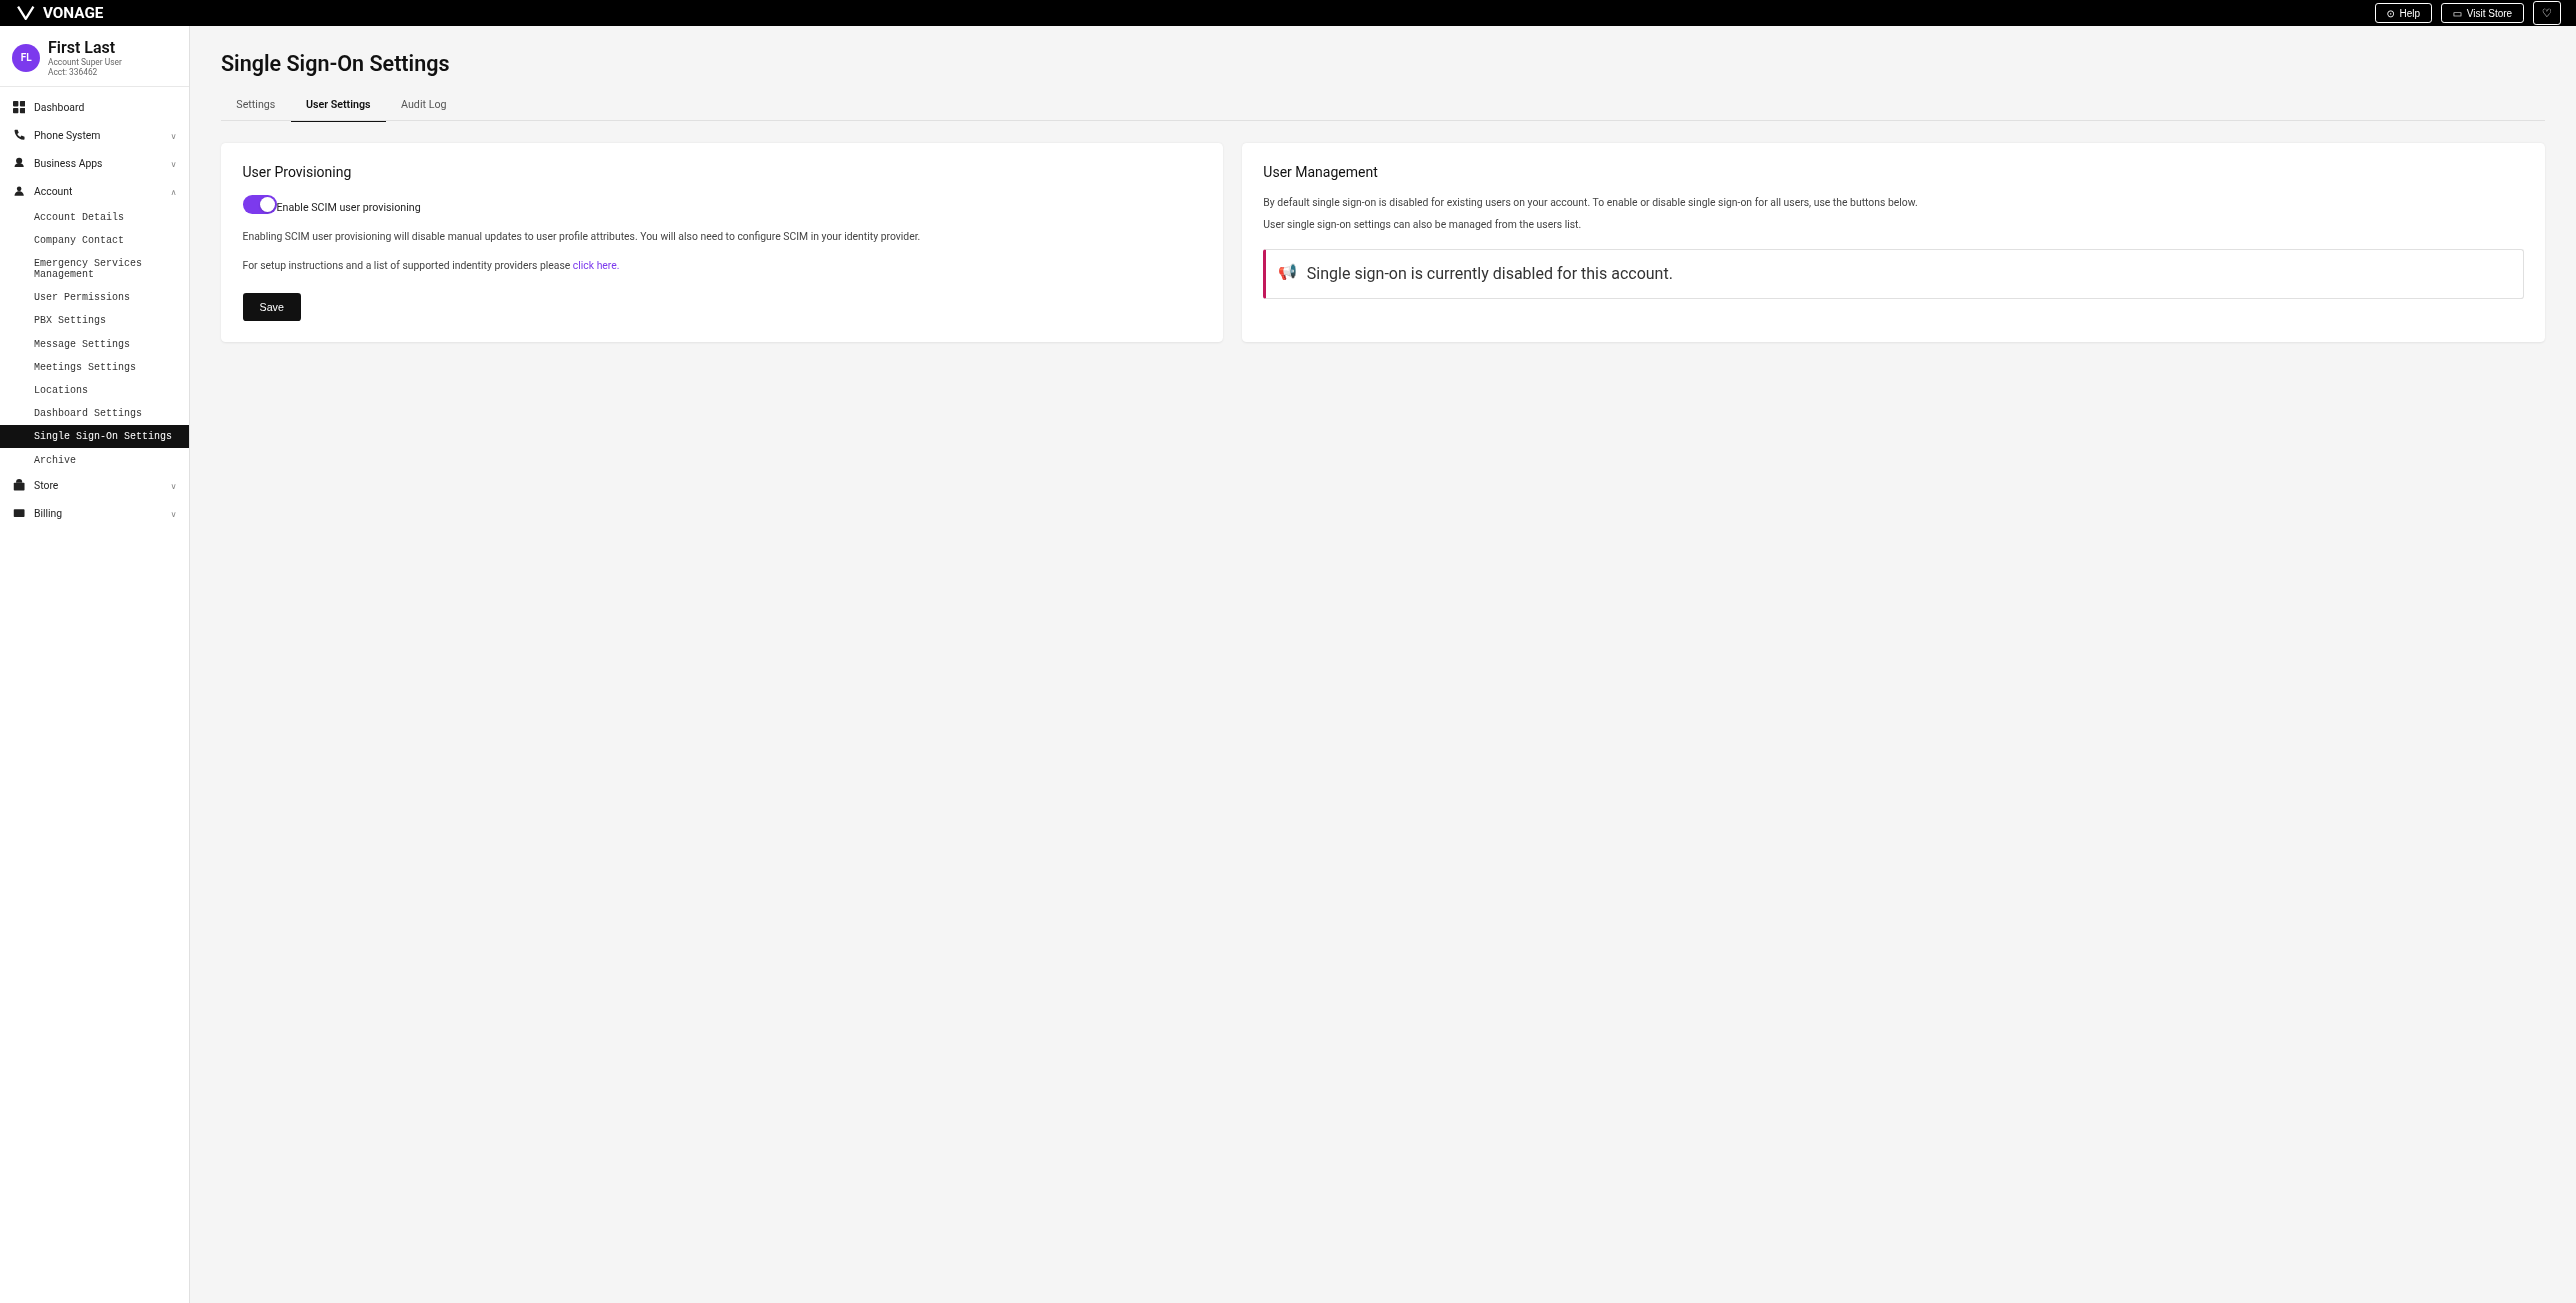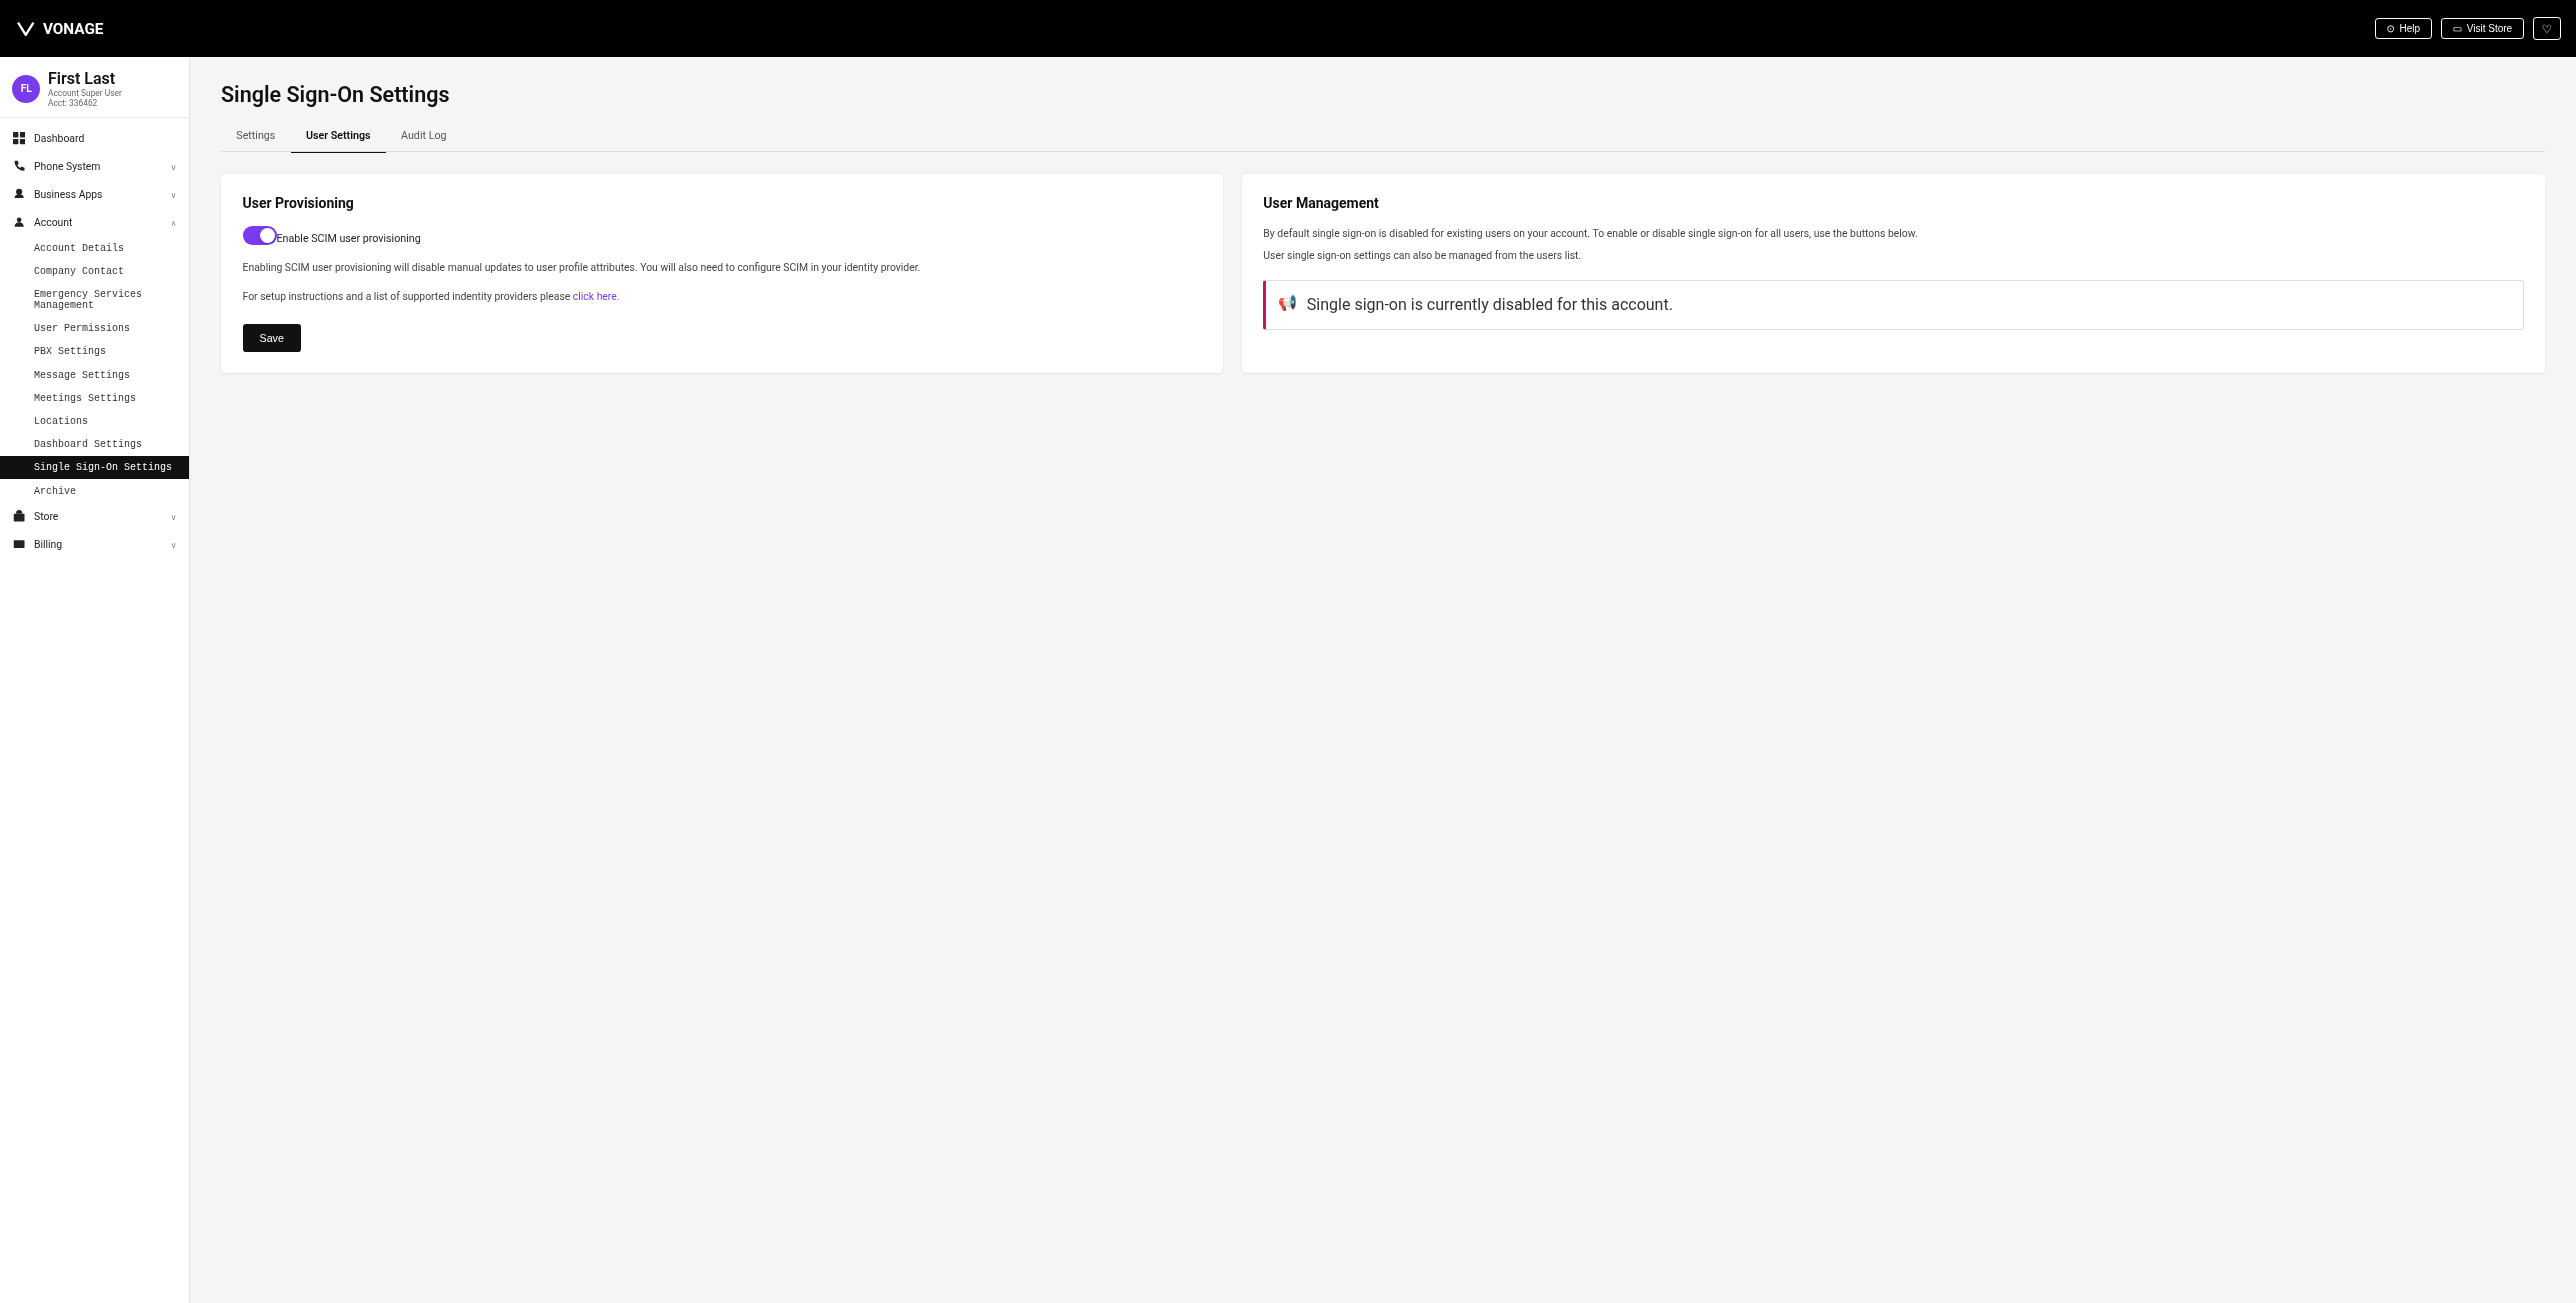--- a/index.html
+++ b/index.html
@@ -1,21 +1,21 @@
 <!DOCTYPE html>
 <html style="font-size:12.3px"><head>
   <meta charset="utf-8">
   <style>
     * { box-sizing: border-box; margin: 0; padding: 0; }
     body { font-family: -apple-system, BlinkMacSystemFont, 'Segoe UI', Roboto, sans-serif; background: #f5f5f5; display: flex; flex-direction: column; height: 100vh; overflow: hidden; }
 
     
     .topnav {
       background: #000;
-      height: 57px;
+      height: 26px;
       display: flex;
       align-items: center;
       padding: 0 15.3px;
       justify-content: space-between;
       flex-shrink: 0;
     }
     .topnav-logo {
       display: flex;
       align-items: center;
       gap: 6.1px;
@@ -173,21 +173,21 @@
 
     .card {
       background: #fff;
       border-radius: 4.6px;
       padding: 21.5px;
       box-shadow: 0 0.8px 2.3px rgba(0,0,0,0.08);
     }
 
     .card-title {
       font-size: 14px;
-      font-weight: 700;
+      font-weight: 400;
       color: #111;
       margin-bottom: 15.3px;
     }
 
     
     .toggle-row {
       display: flex;
       align-items: flex-end;
       gap: 0;
       margin-bottom: 15.3px;

